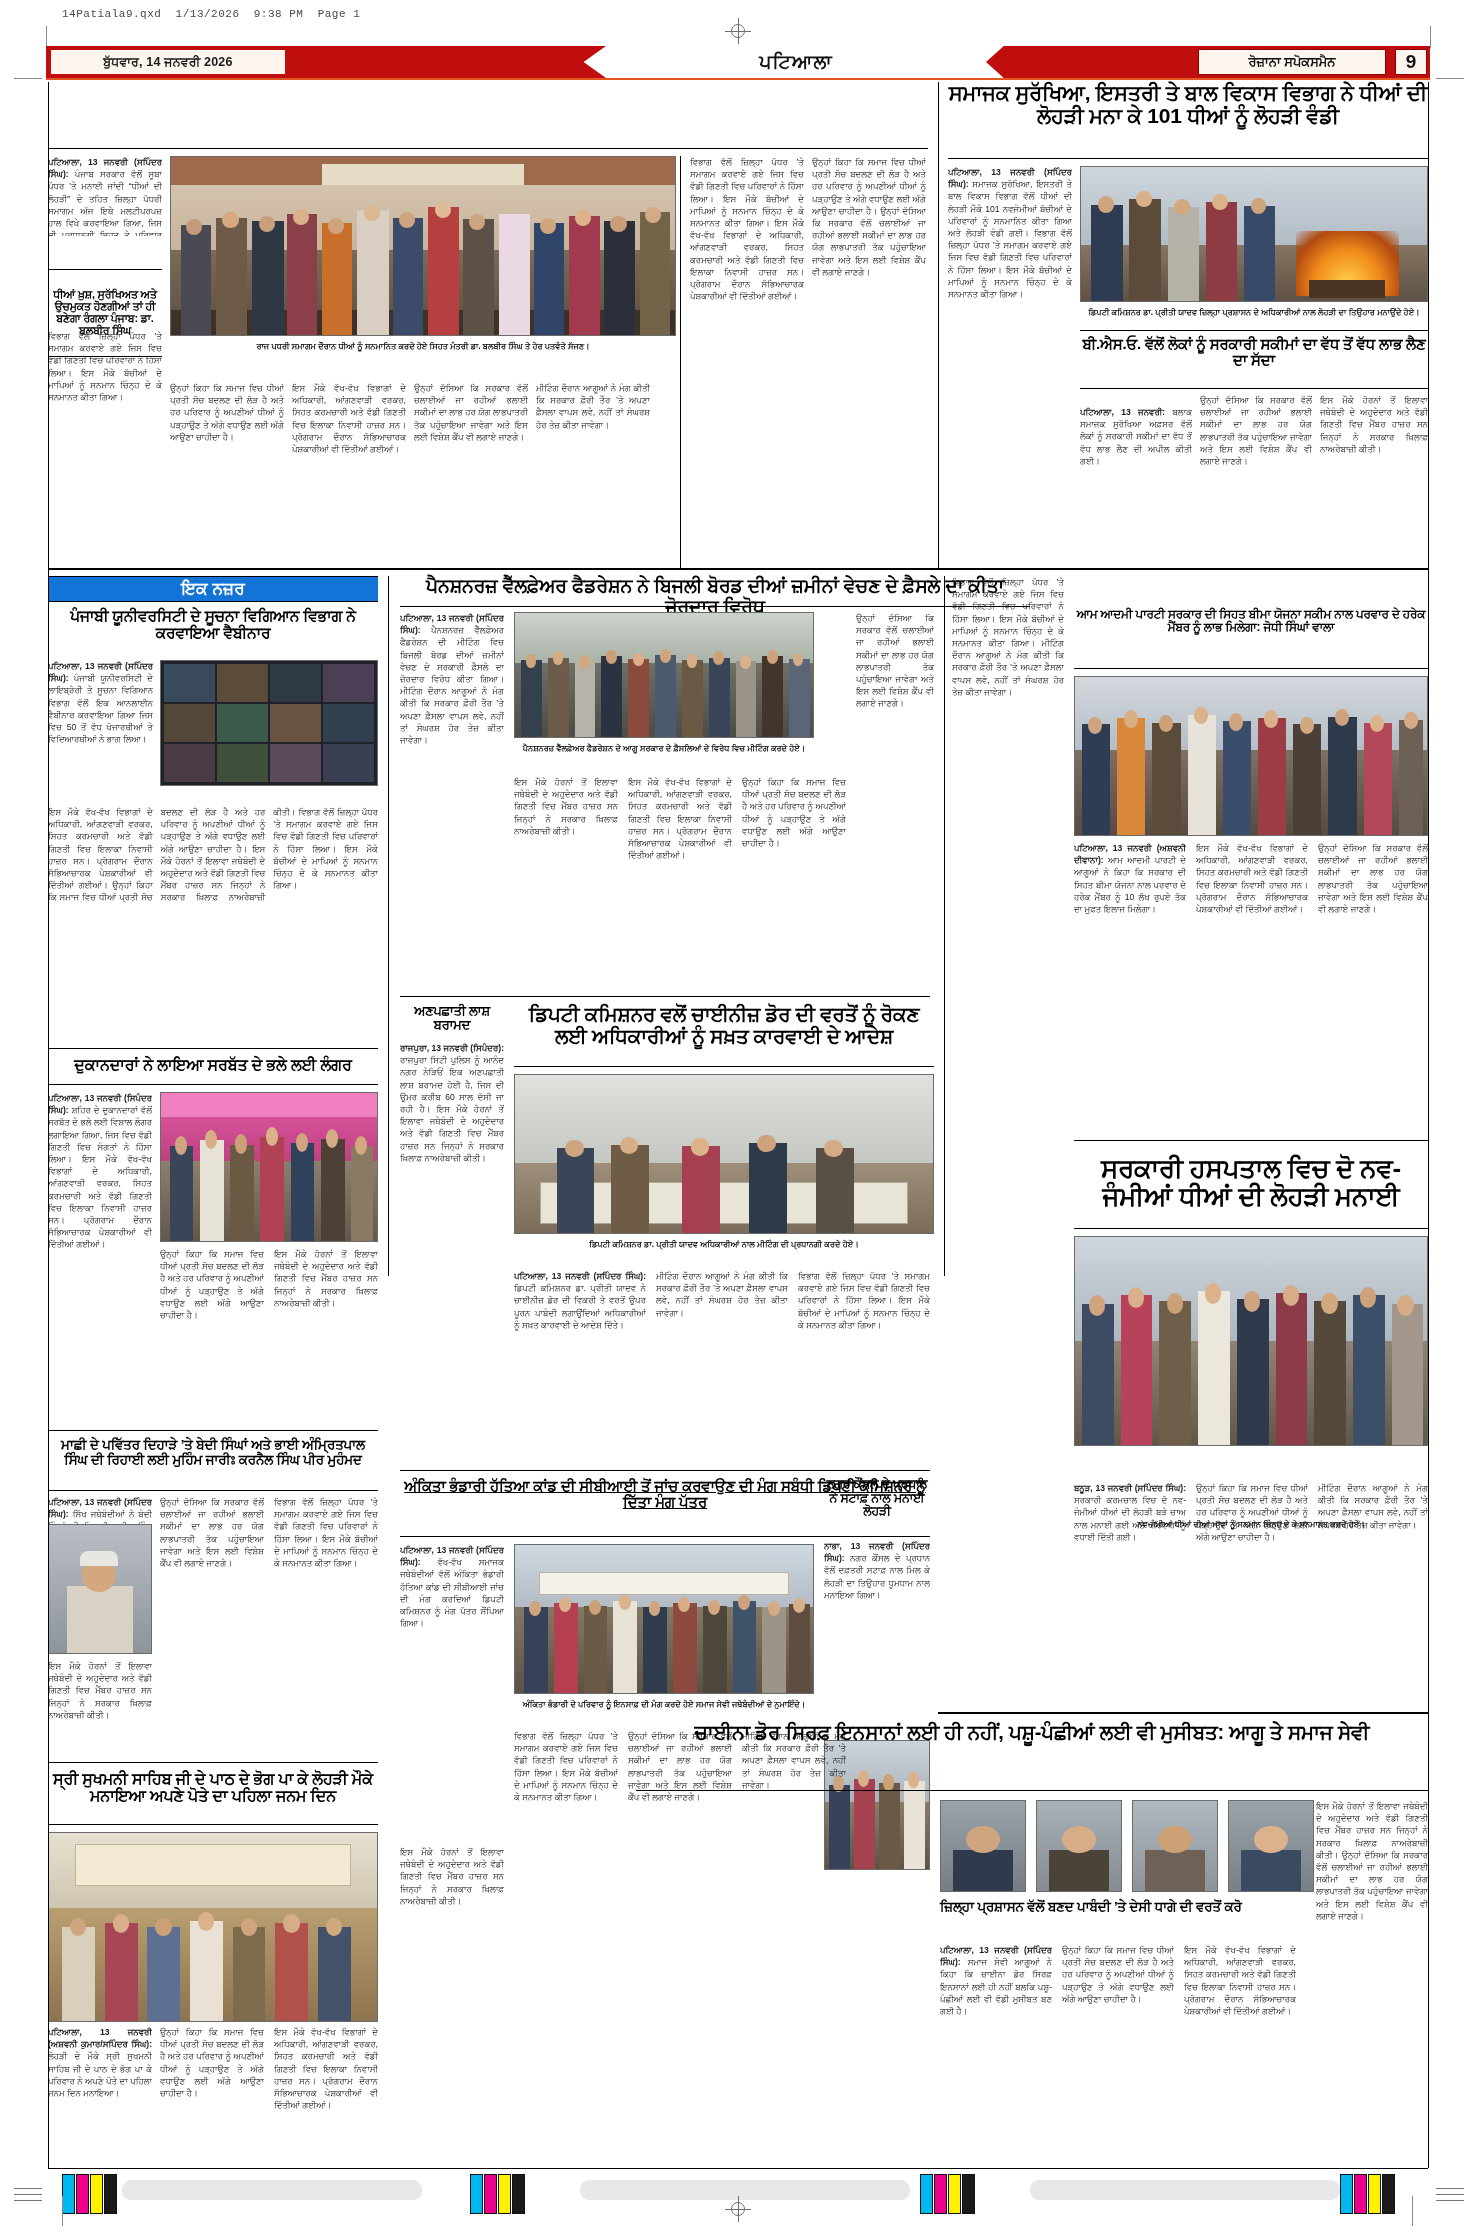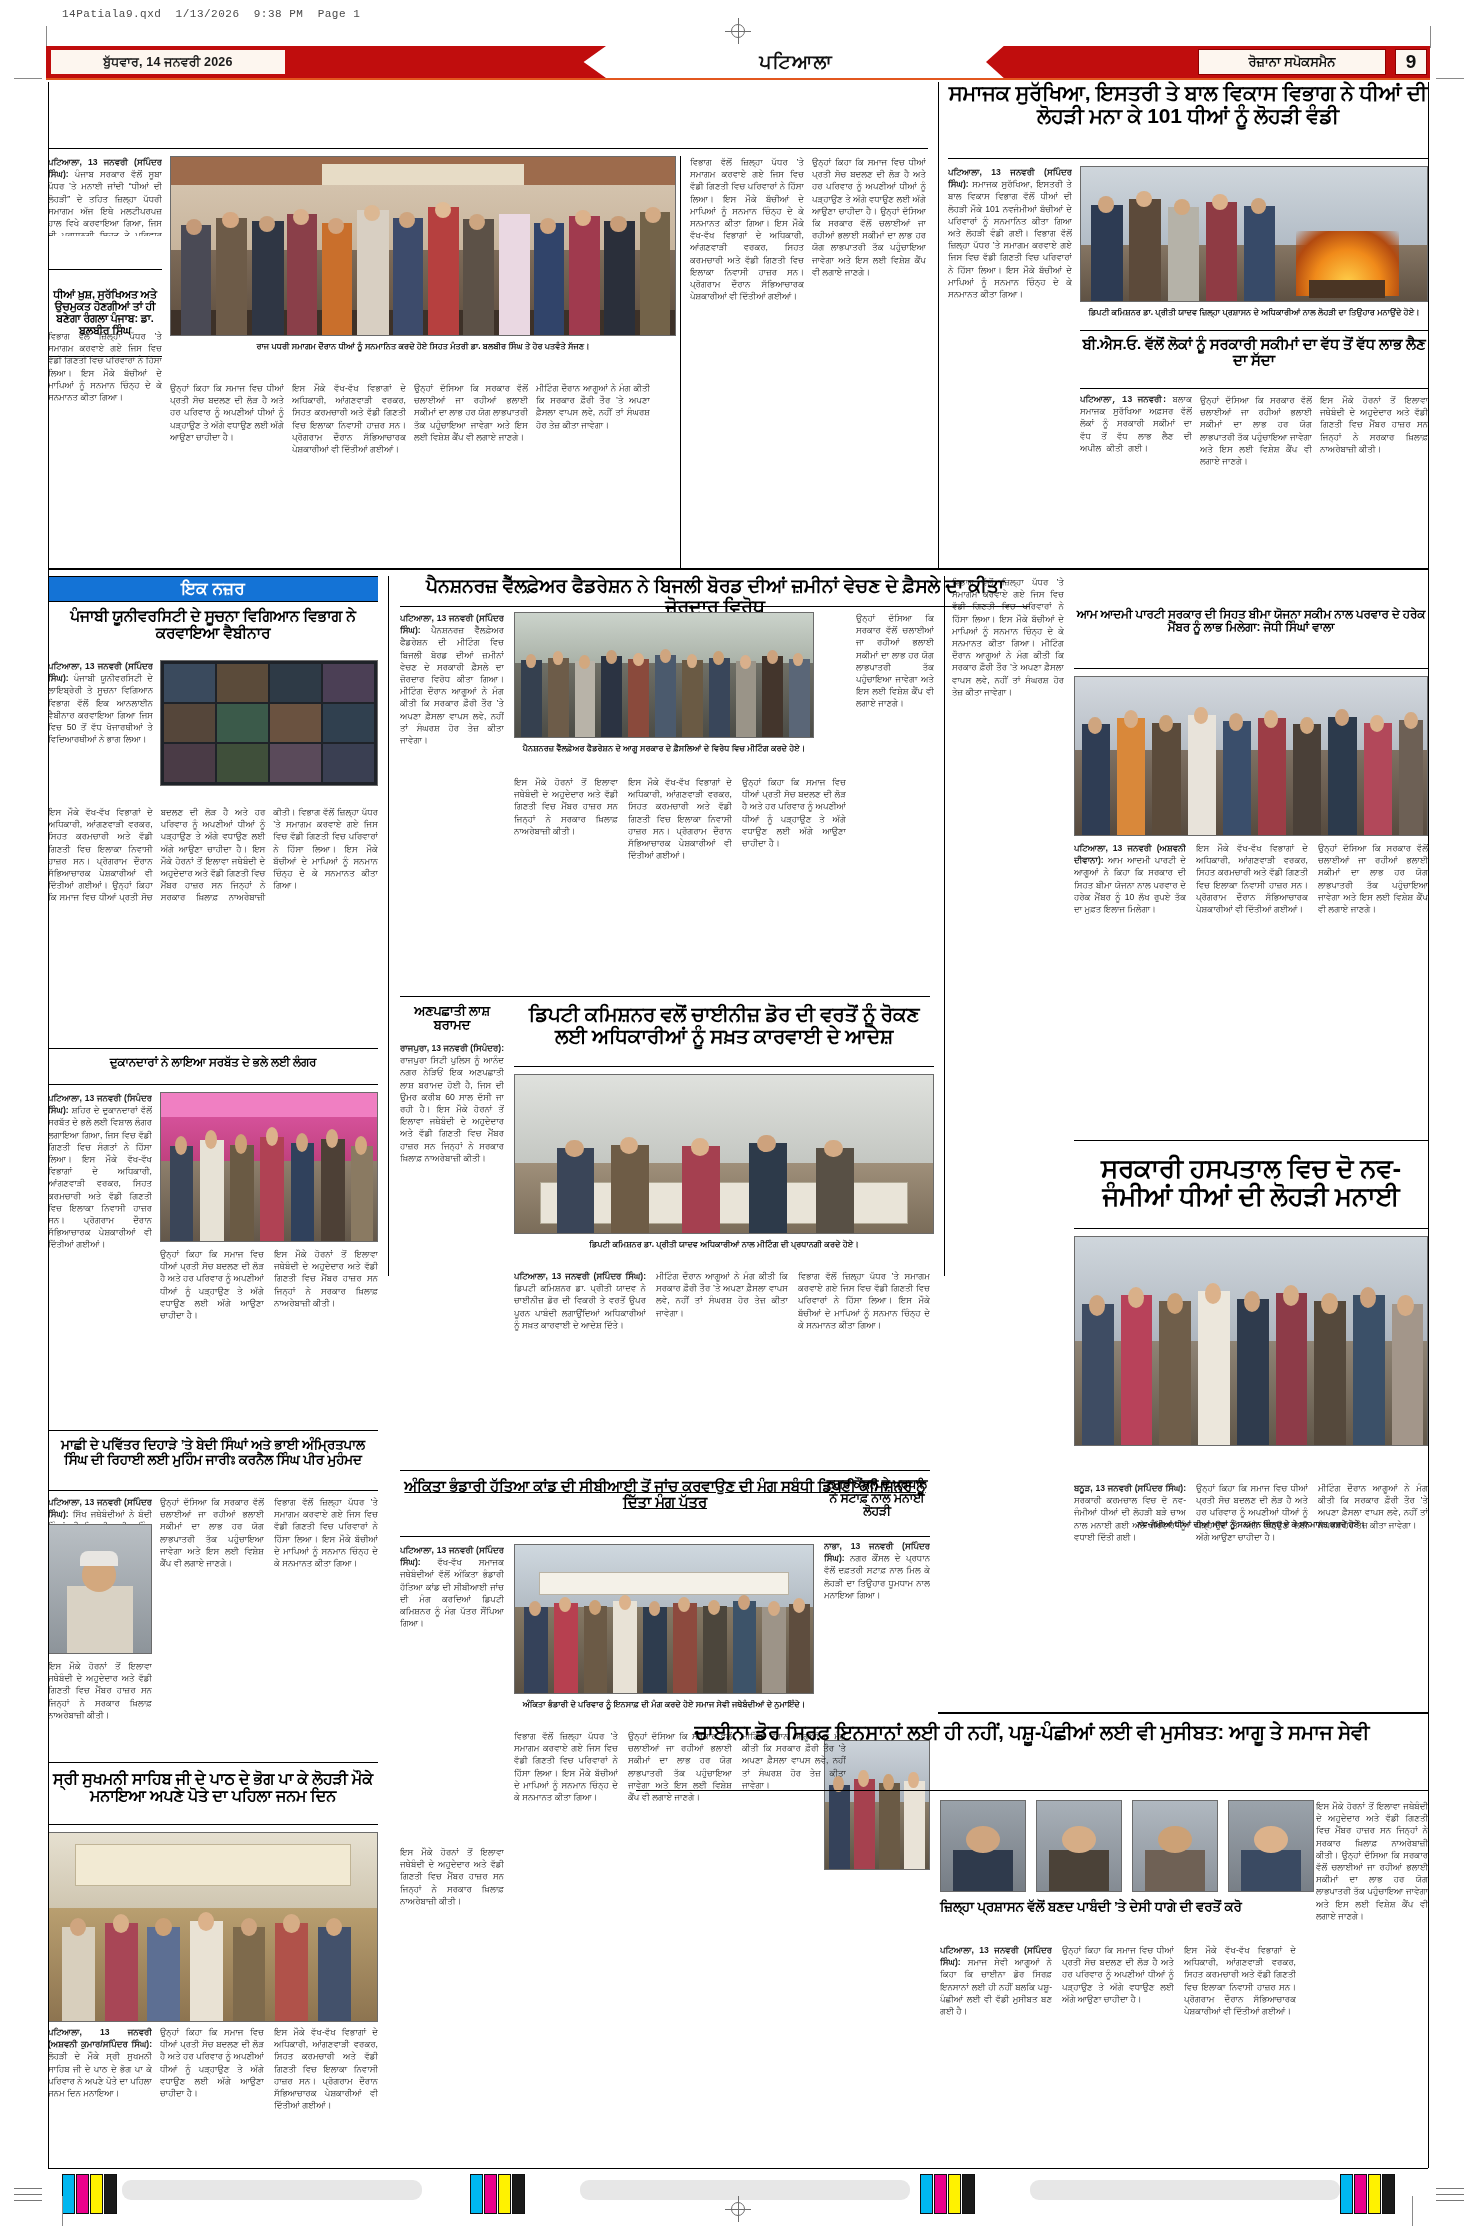--- a/index.html
+++ b/index.html
@@ -253,21 +253,21 @@
                 background:radial-gradient(circle at 50% 80%, #ffcf4a 0%, #f08a1a 45%, #b24a10 75%, rgba(80,40,10,0) 100%);"></div>
     <div style="position:absolute; left:66%; bottom:2%; width:22%; height:14%; background:#4a3524;"></div>
   </div>
   <div class="caption" style="position:absolute; left:1080px; top:304px; width:348px;">ਡਿਪਟੀ ਕਮਿਸ਼ਨਰ ਡਾ. ਪ੍ਰੀਤੀ ਯਾਦਵ ਜ਼ਿਲ੍ਹਾ ਪ੍ਰਸ਼ਾਸਨ ਦੇ ਅਧਿਕਾਰੀਆਂ ਨਾਲ ਲੋਹੜੀ ਦਾ ਤਿਉਹਾਰ ਮਨਾਉਂਦੇ ਹੋਏ।</div>
 
   <div class="rule-h" style="left:1080px; top:330px; width:348px;"></div>
 
   <div class="hl hl-sm" style="position:absolute; left:1080px; top:336px; width:348px;">ਬੀ.ਐਸ.ਓ. ਵੱਲੋਂ ਲੋਕਾਂ ਨੂੰ ਸਰਕਾਰੀ ਸਕੀਮਾਂ ਦਾ ਵੱਧ ਤੋਂ ਵੱਧ ਲਾਭ ਲੈਣ ਦਾ ਸੱਦਾ</div>
   <div class="rule-h" style="left:1080px; top:388px; width:348px;"></div>
 
-  <div class="body-col" style="position:absolute; left:1080px; top:394px; width:112px; height:172px;font-family:Liberation Mono, monospace;">
+  <div class="body-col" style="position:absolute; left:1080px; top:406px; width:112px; height:172px;">
     <span class="dline">ਪਟਿਆਲਾ, 13 ਜਨਵਰੀ:</span>
     <span>ਬਲਾਕ ਸਮਾਜਕ ਸੁਰੱਖਿਆ ਅਫ਼ਸਰ ਵੱਲੋਂ ਲੋਕਾਂ ਨੂੰ ਸਰਕਾਰੀ ਸਕੀਮਾਂ ਦਾ ਵੱਧ ਤੋਂ ਵੱਧ ਲਾਭ ਲੈਣ ਦੀ ਅਪੀਲ ਕੀਤੀ ਗਈ।</span>
   </div>
   <div class="body-col" style="position:absolute; left:1200px; top:394px; width:112px; height:172px;">
     <span>ਉਨ੍ਹਾਂ ਦੱਸਿਆ ਕਿ ਸਰਕਾਰ ਵੱਲੋਂ ਚਲਾਈਆਂ ਜਾ ਰਹੀਆਂ ਭਲਾਈ ਸਕੀਮਾਂ ਦਾ ਲਾਭ ਹਰ ਯੋਗ ਲਾਭਪਾਤਰੀ ਤੱਕ ਪਹੁੰਚਾਇਆ ਜਾਵੇਗਾ ਅਤੇ ਇਸ ਲਈ ਵਿਸ਼ੇਸ਼ ਕੈਂਪ ਵੀ ਲਗਾਏ ਜਾਣਗੇ।</span>
   </div>
   <div class="body-col" style="position:absolute; left:1320px; top:394px; width:108px; height:172px;">
     <span>ਇਸ ਮੌਕੇ ਹੋਰਨਾਂ ਤੋਂ ਇਲਾਵਾ ਜਥੇਬੰਦੀ ਦੇ ਅਹੁਦੇਦਾਰ ਅਤੇ ਵੱਡੀ ਗਿਣਤੀ ਵਿਚ ਮੈਂਬਰ ਹਾਜ਼ਰ ਸਨ ਜਿਨ੍ਹਾਂ ਨੇ ਸਰਕਾਰ ਖ਼ਿਲਾਫ਼ ਨਾਅਰੇਬਾਜ਼ੀ ਕੀਤੀ।</span>
   </div>
 
@@ -438,21 +438,21 @@
     <span>ਡਿਪਟੀ ਕਮਿਸ਼ਨਰ ਡਾ. ਪ੍ਰੀਤੀ ਯਾਦਵ ਨੇ ਚਾਈਨੀਜ਼ ਡੋਰ ਦੀ ਵਿਕਰੀ ਤੇ ਵਰਤੋਂ ਉਪਰ ਪੂਰਨ ਪਾਬੰਦੀ ਲਗਾਉਂਦਿਆਂ ਅਧਿਕਾਰੀਆਂ ਨੂੰ ਸਖ਼ਤ ਕਾਰਵਾਈ ਦੇ ਆਦੇਸ਼ ਦਿੱਤੇ।</span>
   </div>
   <div class="body-col" style="position:absolute; left:656px; top:1270px; width:132px; height:196px;">
     <span>ਮੀਟਿੰਗ ਦੌਰਾਨ ਆਗੂਆਂ ਨੇ ਮੰਗ ਕੀਤੀ ਕਿ ਸਰਕਾਰ ਫ਼ੌਰੀ ਤੌਰ ’ਤੇ ਅਪਣਾ ਫ਼ੈਸਲਾ ਵਾਪਸ ਲਵੇ, ਨਹੀਂ ਤਾਂ ਸੰਘਰਸ਼ ਹੋਰ ਤੇਜ਼ ਕੀਤਾ ਜਾਵੇਗਾ।</span>
   </div>
   <div class="body-col" style="position:absolute; left:798px; top:1270px; width:132px; height:196px;">
     <span>ਵਿਭਾਗ ਵੱਲੋਂ ਜ਼ਿਲ੍ਹਾ ਪੱਧਰ ’ਤੇ ਸਮਾਗਮ ਕਰਵਾਏ ਗਏ ਜਿਸ ਵਿਚ ਵੱਡੀ ਗਿਣਤੀ ਵਿਚ ਪਰਿਵਾਰਾਂ ਨੇ ਹਿੱਸਾ ਲਿਆ। ਇਸ ਮੌਕੇ ਬੱਚੀਆਂ ਦੇ ਮਾਪਿਆਂ ਨੂੰ ਸਨਮਾਨ ਚਿੰਨ੍ਹ ਦੇ ਕੇ ਸਨਮਾਨਤ ਕੀਤਾ ਗਿਆ।</span>
   </div>
 
   <div class="rule-h" style="left:48px; top:1048px; width:330px;"></div>
-  <div class="hl hl-md" style="position:absolute; left:48px; top:1056px; width:330px; font-size:12px;">ਦੁਕਾਨਦਾਰਾਂ ਨੇ ਲਾਇਆ ਸਰਬੱਤ ਦੇ ਭਲੇ ਲਈ ਲੰਗਰ</div>
+  <div class="hl hl-md" style="position:absolute; left:48px; top:1056px; width:330px; font-size:16px;">ਦੁਕਾਨਦਾਰਾਂ ਨੇ ਲਾਇਆ ਸਰਬੱਤ ਦੇ ਭਲੇ ਲਈ ਲੰਗਰ</div>
   <div class="rule-h" style="left:48px; top:1084px; width:330px;"></div>
 
   <div class="body-col" style="position:absolute; left:48px; top:1092px; width:104px; height:430px;">
     <span class="dline">ਪਟਿਆਲਾ, 13 ਜਨਵਰੀ (ਸਿਪੰਦਰ ਸਿੰਘ):</span>
     <span>ਸ਼ਹਿਰ ਦੇ ਦੁਕਾਨਦਾਰਾਂ ਵੱਲੋਂ ਸਰਬੱਤ ਦੇ ਭਲੇ ਲਈ ਵਿਸ਼ਾਲ ਲੰਗਰ ਲਗਾਇਆ ਗਿਆ, ਜਿਸ ਵਿਚ ਵੱਡੀ ਗਿਣਤੀ ਵਿਚ ਸੰਗਤਾਂ ਨੇ ਹਿੱਸਾ ਲਿਆ।</span>
     <span>ਇਸ ਮੌਕੇ ਵੱਖ-ਵੱਖ ਵਿਭਾਗਾਂ ਦੇ ਅਧਿਕਾਰੀ, ਆਂਗਣਵਾੜੀ ਵਰਕਰ, ਸਿਹਤ ਕਰਮਚਾਰੀ ਅਤੇ ਵੱਡੀ ਗਿਣਤੀ ਵਿਚ ਇਲਾਕਾ ਨਿਵਾਸੀ ਹਾਜ਼ਰ ਸਨ। ਪ੍ਰੋਗਰਾਮ ਦੌਰਾਨ ਸੱਭਿਆਚਾਰਕ ਪੇਸ਼ਕਾਰੀਆਂ ਵੀ ਦਿੱਤੀਆਂ ਗਈਆਂ।</span>
   </div>
 
   <div class="photo" style="left:160px; top:1092px; width:218px; height:150px;">
     <div class="sky" style="height:46%; background:linear-gradient(#e05aa8,#c0417f);"></div>

